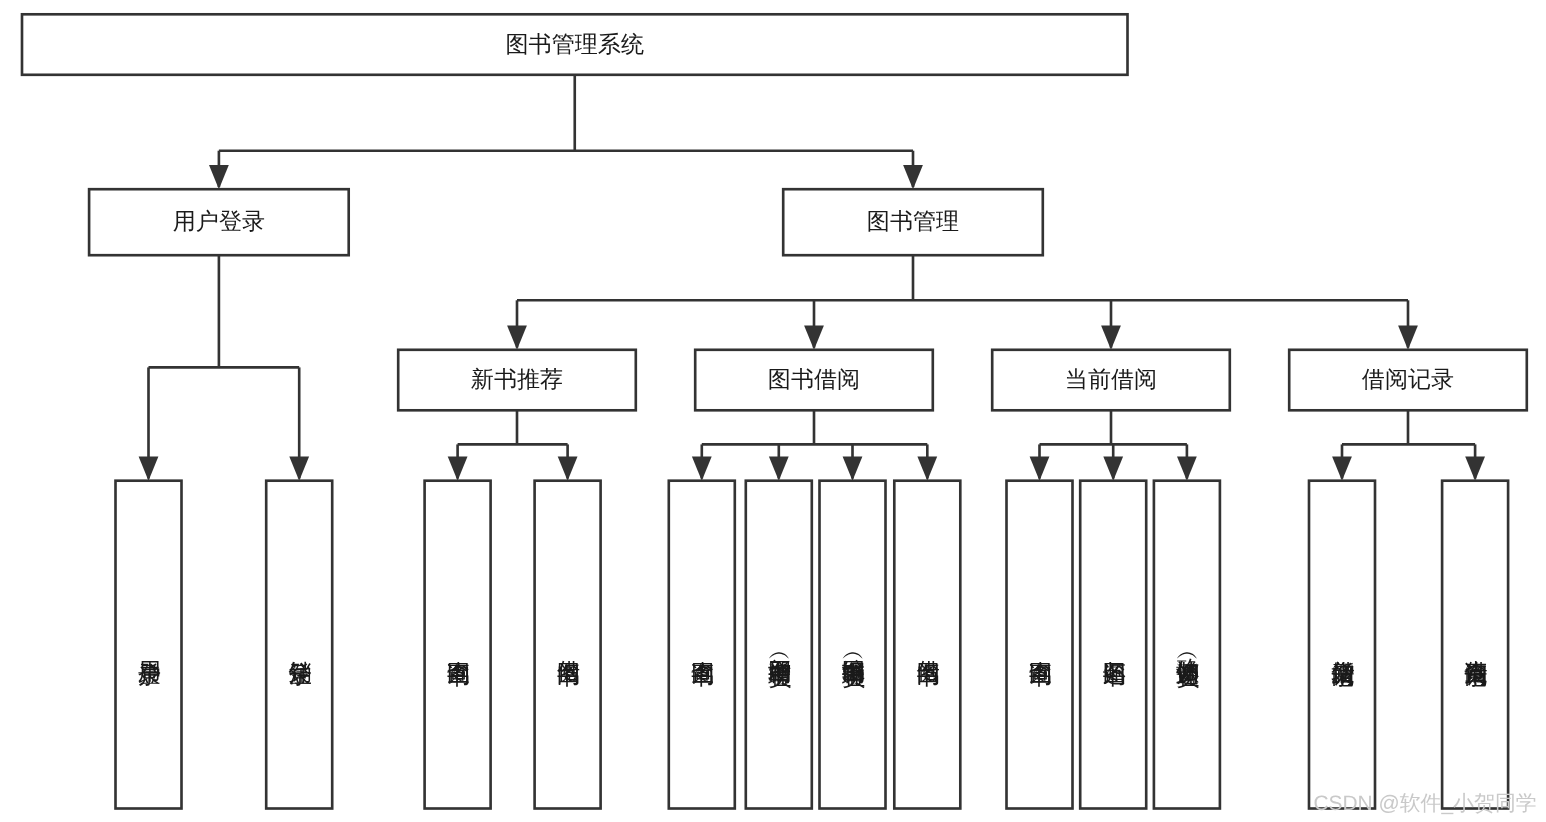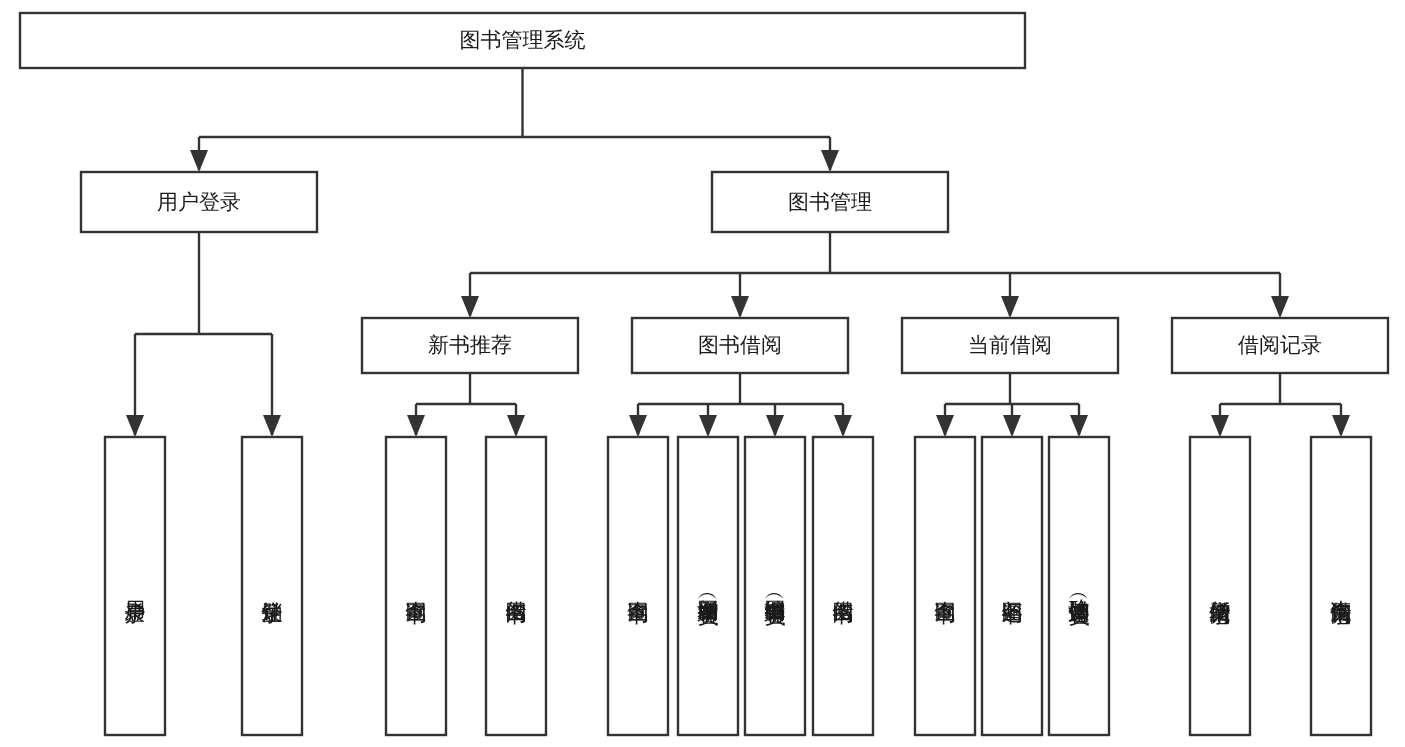--- a/index.html
+++ b/index.html
@@ -173,13 +173,14 @@
       <div class="vlabel" style="left: 678px; top: 437px; width: 60px; height: 298px;">新增图书（管理员）</div>
       <div class="vlabel" style="left: 745px; top: 437px; width: 60px; height: 298px;">编辑图书（管理员）</div>
       <div class="vlabel" style="left: 813px; top: 437px; width: 60px; height: 298px;">借阅图书</div>
       <div class="vlabel" style="left: 915px; top: 437px; width: 60px; height: 298px;">查询图书</div>
       <div class="vlabel" style="left: 982px; top: 437px; width: 60px; height: 298px;">归还图书</div>
       <div class="vlabel" style="left: 1049px; top: 437px; width: 60px; height: 298px;">确认归还（管理员）</div>
       <div class="vlabel" style="left: 1190px; top: 437px; width: 60px; height: 298px;">新增借阅记录</div>
       <div class="vlabel" style="left: 1311px; top: 437px; width: 60px; height: 298px;">查询借阅记录</div>
     </div>
 
+  <div class="watermark">CSDN @软件_小贺同学</div>
 </div>
 
 </body></html>

